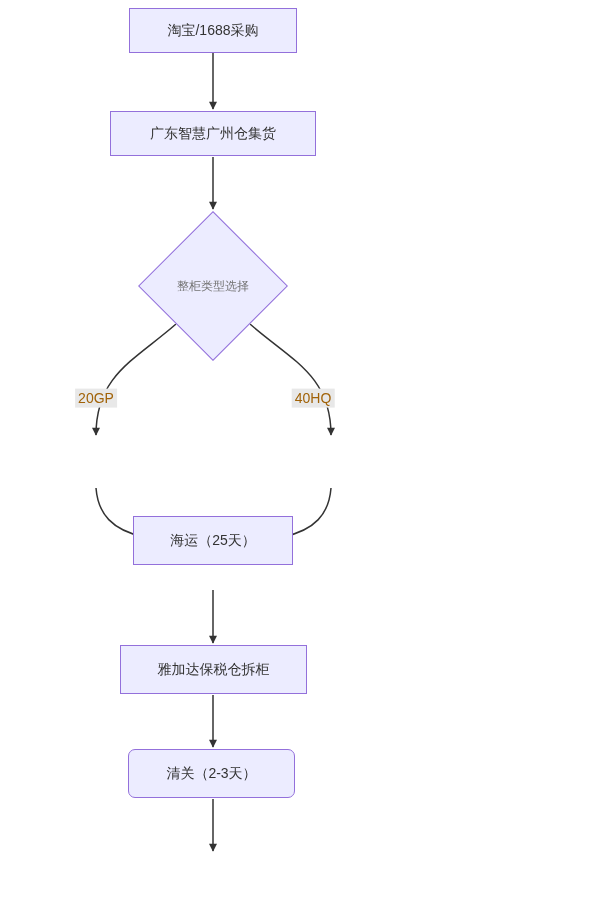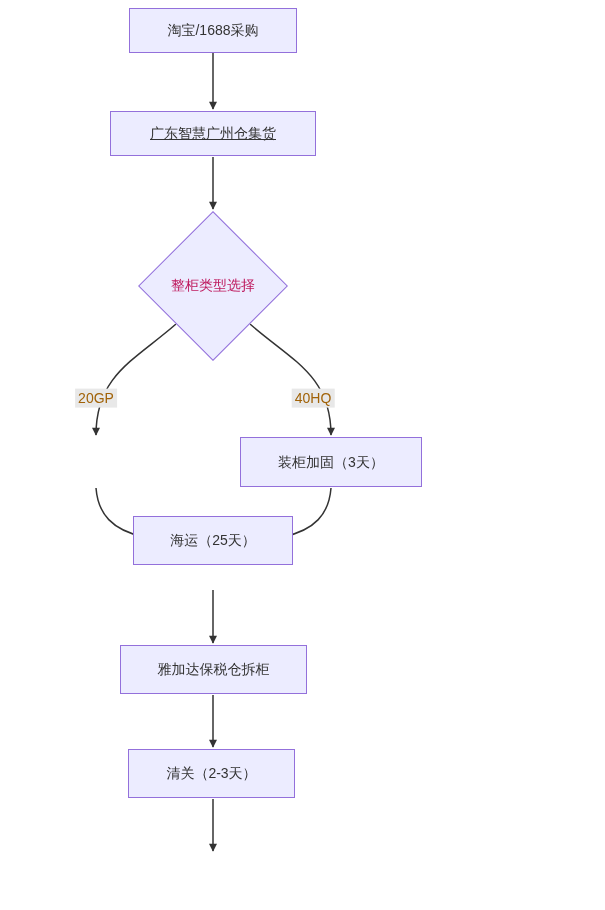--- a/index.html
+++ b/index.html
@@ -54,42 +54,42 @@
     width: 106px;
     height: 106px;
     background: #ECECFF;
     border: 1px solid #9370DB;
     transform: rotate(45deg);
     box-sizing: border-box;
   }
   .diamond-label {
     position: relative;
     z-index: 1;
-    color: #be185d;
-    font-size: 14px;
+    color: #737373;
+    font-size: 12px;
     text-align: center;
   }
   .edge-label {
     position: absolute;
     transform: translate(-50%, -50%);
     background: #e8e8e8;
     color: #a16207;
     font-size: 14px;
     padding: 1px 3px;
     line-height: 1.2;
     white-space: nowrap;
   }
   
   .n-purchase   { left: 129px; top:   8px; width: 168px; height: 45px; }
-  .n-warehouse  { left: 110px; top: 111px; width: 206px; height: 45px; text-decoration: underline; }
+  .n-warehouse  { left: 110px; top: 111px; width: 206px; height: 45px; }
   .n-fumigation { left:   2px; top: 437px; width: 188px; height: 50px; }
   .n-reinforce  { left: 240px; top: 437px; width: 182px; height: 50px; }
   .n-shipping   { left: 133px; top: 516px; width: 160px; height: 49px; }
   .n-unpack     { left: 120px; top: 645px; width: 187px; height: 49px; align-items: center; }
-  .n-customs    { left: 128px; top: 749px; width: 167px; height: 49px; }
+  .n-customs    { left: 128px; top: 749px; width: 167px; height: 49px; border-radius: 7px; }
   .n-delivery   { left: 152px; top: 853px; width: 123px; height: 49px; }
   .el-left  { left:  96px; top: 398px; }
   .el-right { left: 313px; top: 398px; }
 </style>
 </head>
 <body>
 
 <div class="canvas">
 
   <svg class="edges" width="605" height="910" viewBox="0 0 605 910" xmlns="http://www.w3.org/2000/svg">
@@ -119,23 +119,20 @@
 
   <div class="diamond-wrap">
     <div class="diamond-shape"></div>
     <span class="diamond-label">整柜类型选择</span>
   </div>
 
   <div class="edge-label el-left">20GP</div>
   <div class="edge-label el-right">40HQ</div>
 
 
-  <div class="node n-reinforce">
-    <span>装柜加固（3天）</span>
-  </div>
 
   <div class="node n-shipping">
     <span>海运（25天）</span>
   </div>
 
   <div class="node n-unpack">
     <span>雅加达保税仓拆柜</span>
   </div>
 
   <div class="node n-customs">

